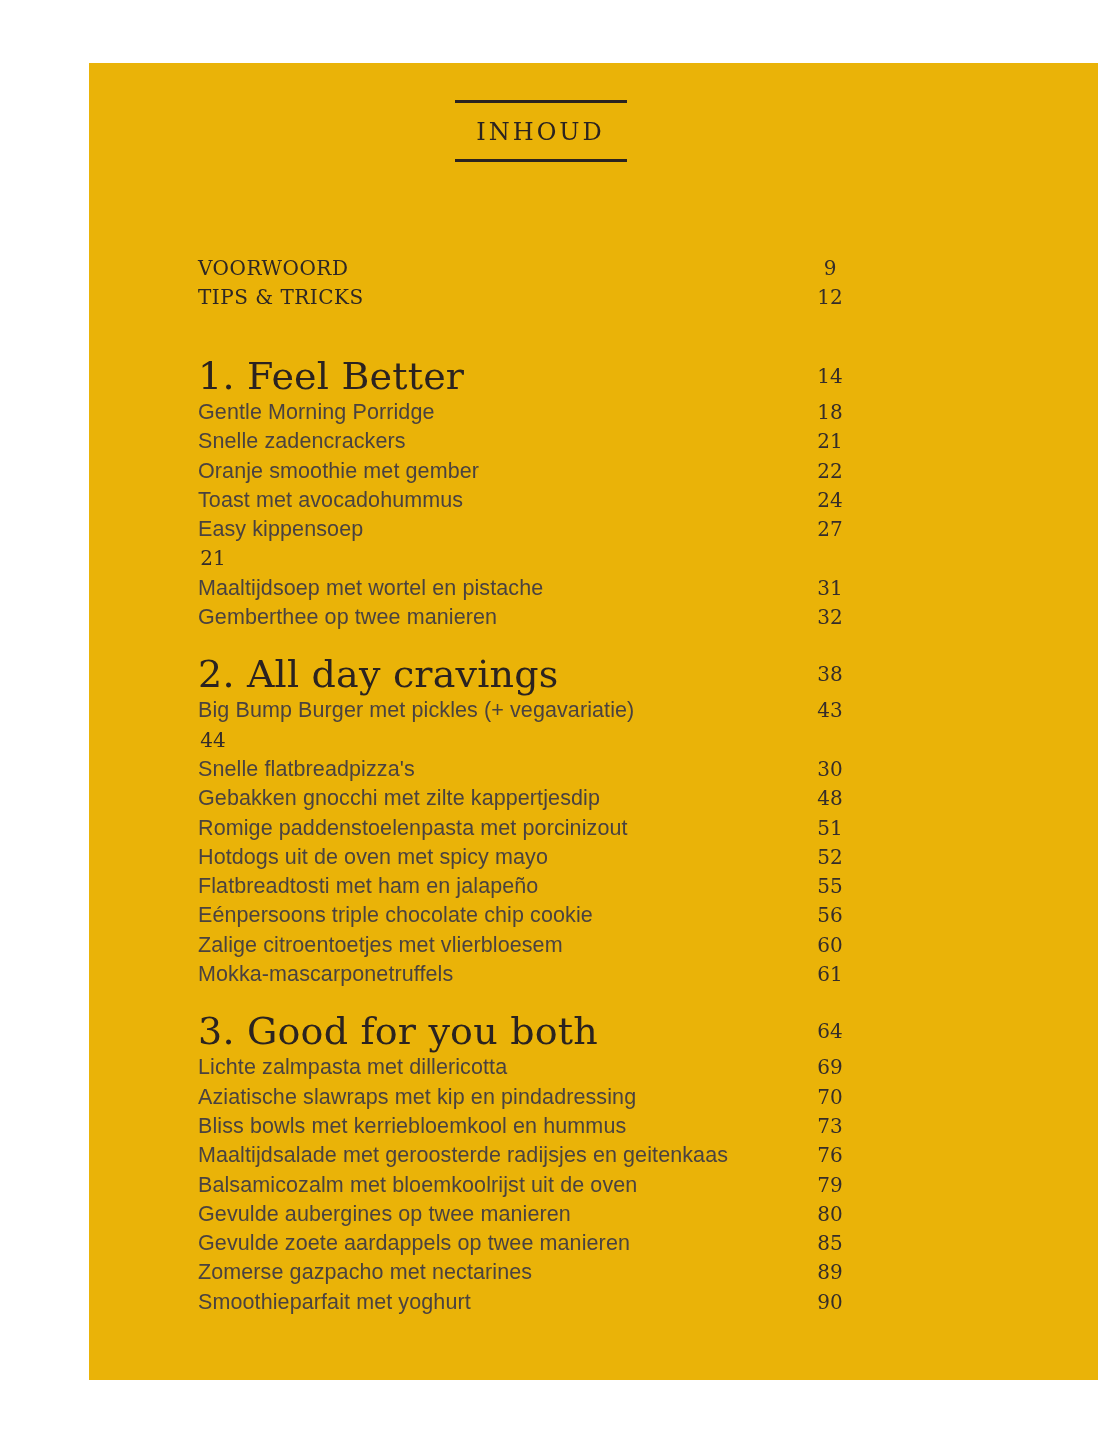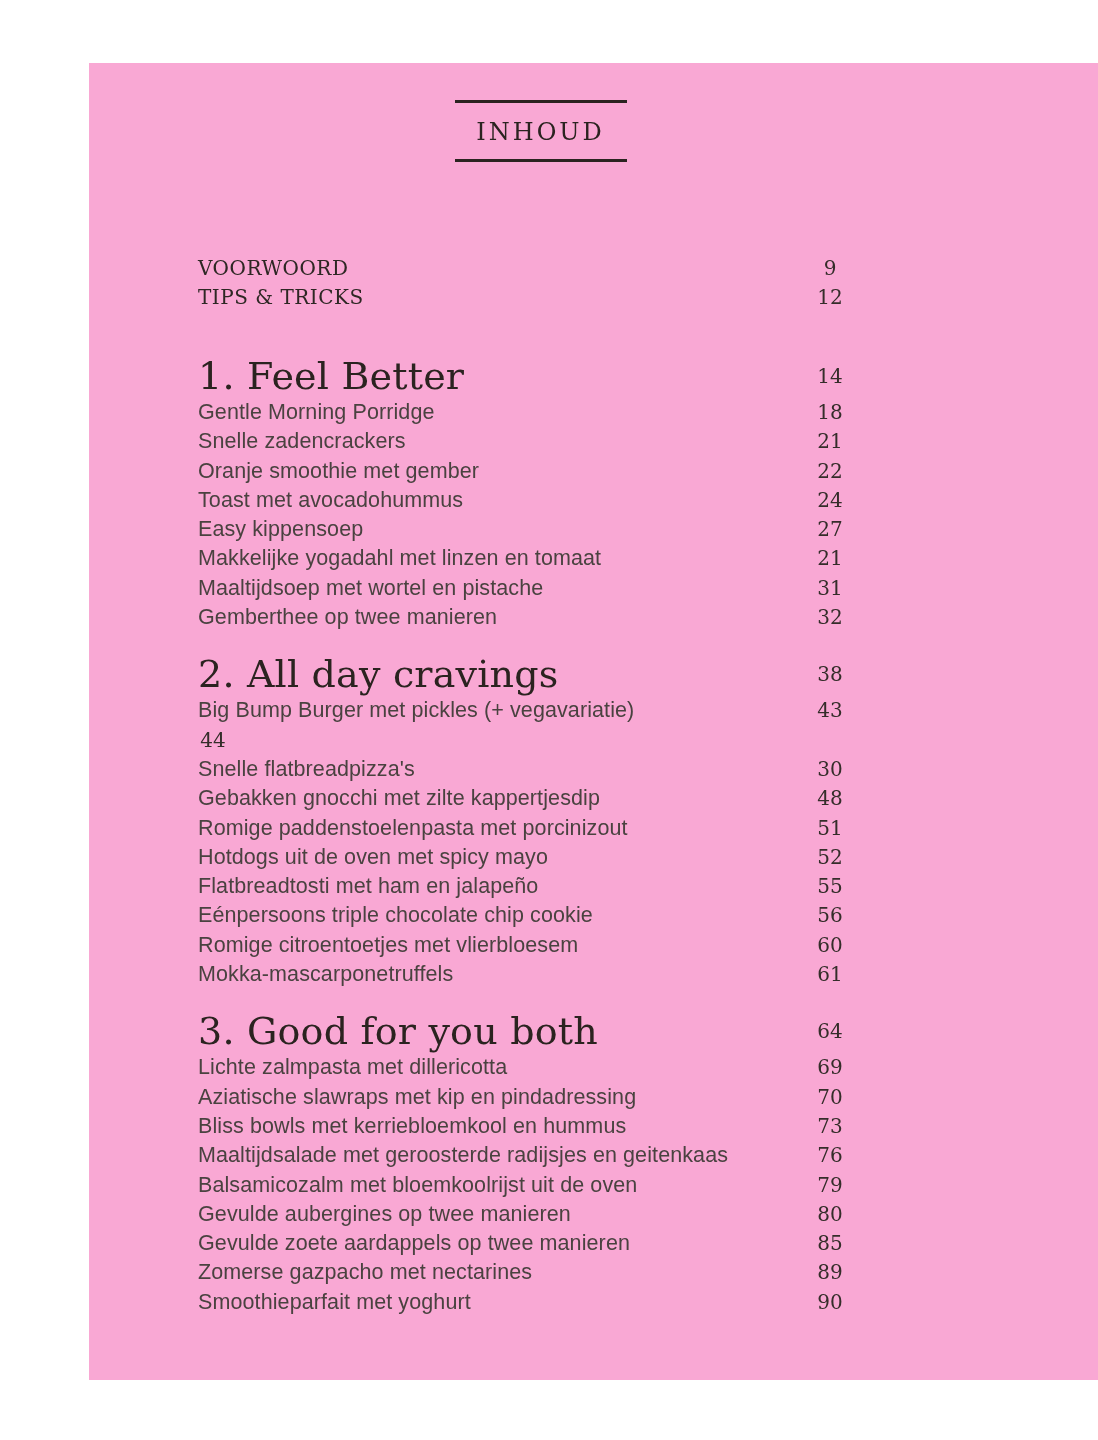--- a/index.html
+++ b/index.html
@@ -10,21 +10,21 @@
     background: #ffffff;
     overflow: hidden;
     font-family: "Liberation Sans", sans-serif;
   }
   .page {
     position: absolute;
     left: 89px;
     top: 63px;
     width: 1009px;
     height: 1317px;
-    background: #f9a8d4;
+    background: #eab308;
   }
   .content {
     padding: 0 253px 0 109px;
   }
   .title-block {
     width: 172px;
     margin: 37px auto 0;
     transform: translateX(19px);
     border-top: 3px solid #2b2320;
     border-bottom: 3px solid #2b2320;
@@ -121,21 +121,20 @@
           </div>
           <div class="row entry-row">
             <span class="entry-label">Toast met avocadohummus</span>
             <span class="num">24</span>
           </div>
           <div class="row entry-row">
             <span class="entry-label">Easy kippensoep</span>
             <span class="num">27</span>
           </div>
           <div class="row entry-row">
-            <span class="entry-label">Makkelijke yogadahl met linzen en tomaat</span>
             <span class="num">21</span>
           </div>
           <div class="row entry-row">
             <span class="entry-label">Maaltijdsoep met wortel en pistache</span>
             <span class="num">31</span>
           </div>
           <div class="row entry-row">
             <span class="entry-label">Gemberthee op twee manieren</span>
             <span class="num">32</span>
           </div>
@@ -170,21 +169,21 @@
           </div>
           <div class="row entry-row">
             <span class="entry-label">Flatbreadtosti met ham en jalapeño</span>
             <span class="num">55</span>
           </div>
           <div class="row entry-row">
             <span class="entry-label">Eénpersoons triple chocolate chip cookie</span>
             <span class="num">56</span>
           </div>
           <div class="row entry-row">
-            <span class="entry-label">Romige citroentoetjes met vlierbloesem</span>
+            <span class="entry-label">Zalige citroentoetjes met vlierbloesem</span>
             <span class="num">60</span>
           </div>
           <div class="row entry-row">
             <span class="entry-label">Mokka-mascarponetruffels</span>
             <span class="num">61</span>
           </div>
         </div>
         <div class="section">
           <div class="row heading-row">
             <span class="heading">3. Good for you both</span>

